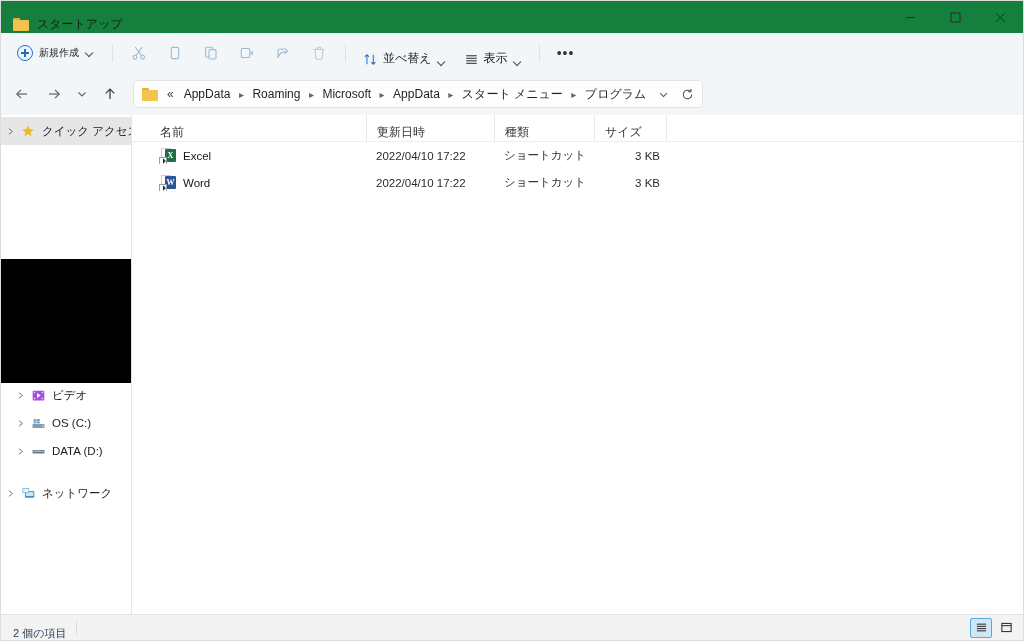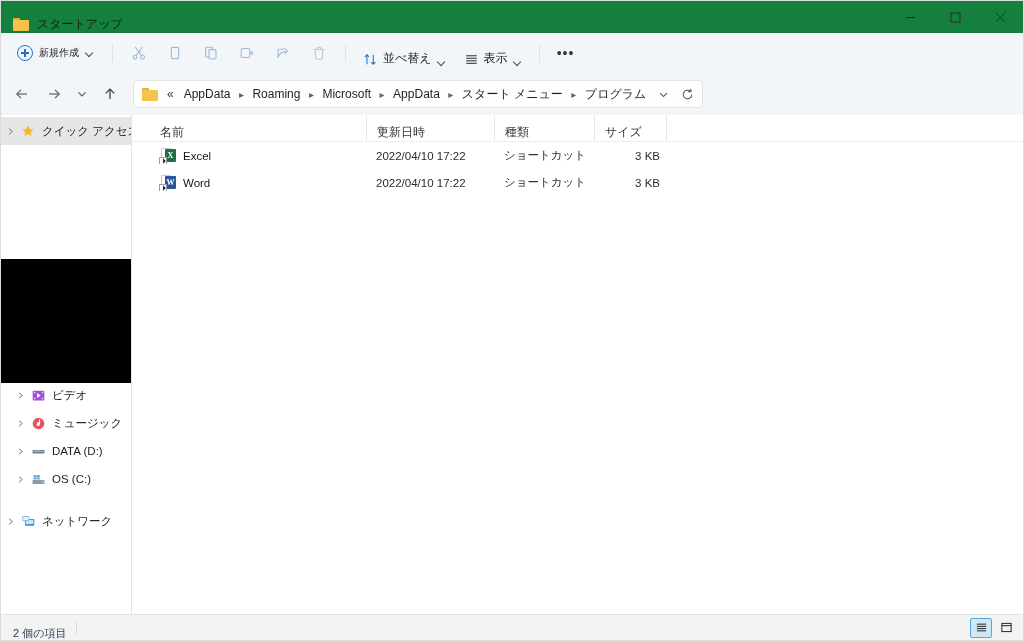--- a/index.html
+++ b/index.html
@@ -517,70 +517,54 @@
             <rect x="3" y="4" width="1.6" height="1.6" fill="#efd9fb"></rect>
             <rect x="3" y="10.4" width="1.6" height="1.6" fill="#efd9fb"></rect>
             <rect x="11.4" y="4" width="1.6" height="1.6" fill="#efd9fb"></rect>
             <rect x="11.4" y="10.4" width="1.6" height="1.6" fill="#efd9fb"></rect>
             <polygon points="6.4,5.4 10.4,8 6.4,10.6" fill="#ffffff"></polygon>
           </svg>
         </span>
         <span>ビデオ</span>
       </div>
 
-      <div class="tree-item indent-1">
-        <span class="tw">
-          <svg width="9" height="9" viewBox="0 0 10 10" fill="none" stroke="currentColor" stroke-width="1.1">
-              <polyline points="3.6,1.8 6.8,5 3.6,8.2"></polyline>
-            </svg>
-        </span>
-        <span class="ti-ico">
-          <svg width="15" height="15" viewBox="0 0 16 16">
-            <circle cx="8" cy="8" r="6.2" fill="#e2555c"></circle>
-            <circle cx="8" cy="8" r="1.5" fill="#ffe2e3"></circle>
-            <rect x="8.6" y="3.6" width="1.1" height="5.2" fill="#ffffff"></rect>
-            <ellipse cx="7.6" cy="9.2" rx="1.7" ry="1.3" fill="#ffffff"></ellipse>
-          </svg>
-        </span>
-        <span>ミュージック</span>
-      </div>
-
-      <div class="tree-item indent-1">
-        <span class="tw">
-          <svg width="9" height="9" viewBox="0 0 10 10" fill="none" stroke="currentColor" stroke-width="1.1">
-              <polyline points="3.6,1.8 6.8,5 3.6,8.2"></polyline>
-            </svg>
-        </span>
-        <span class="ti-ico">
-          <svg width="15" height="15" viewBox="0 0 16 16">
-            <rect x="1.6" y="6.4" width="12.8" height="3.6" rx=".8" fill="#6d7b87"></rect>
-            <rect x="2.6" y="7.2" width="8.6" height="1" fill="#c4ced7"></rect>
-            <circle cx="12.6" cy="8.2" r=".7" fill="#dfe7ee"></circle>
-          </svg>
-        </span>
-        <span>DATA (D:)</span>
-      </div>
 
       <div class="tree-item indent-1">
         <span class="tw">
           <svg width="9" height="9" viewBox="0 0 10 10" fill="none" stroke="currentColor" stroke-width="1.1">
               <polyline points="3.6,1.8 6.8,5 3.6,8.2"></polyline>
             </svg>
         </span>
         <span class="ti-ico">
           <svg width="15" height="15" viewBox="0 0 16 16">
             <rect x="1.6" y="8.4" width="12.8" height="4.4" rx=".8" fill="#8b9aa6"></rect>
             <rect x="2.8" y="3.4" width="3" height="2" fill="#4f9dd6"></rect>
             <rect x="6.3" y="3.4" width="3" height="2" fill="#4f9dd6"></rect>
             <rect x="2.8" y="5.9" width="3" height="2" fill="#4f9dd6"></rect>
             <rect x="6.3" y="5.9" width="3" height="2" fill="#4f9dd6"></rect>
             <circle cx="12.4" cy="10.6" r=".8" fill="#d6e4ee"></circle>
           </svg>
         </span>
         <span>OS (C:)</span>
+      </div>
+
+      <div class="tree-item indent-1">
+        <span class="tw">
+          <svg width="9" height="9" viewBox="0 0 10 10" fill="none" stroke="currentColor" stroke-width="1.1">
+              <polyline points="3.6,1.8 6.8,5 3.6,8.2"></polyline>
+            </svg>
+        </span>
+        <span class="ti-ico">
+          <svg width="15" height="15" viewBox="0 0 16 16">
+            <rect x="1.6" y="6.4" width="12.8" height="3.6" rx=".8" fill="#6d7b87"></rect>
+            <rect x="2.6" y="7.2" width="8.6" height="1" fill="#c4ced7"></rect>
+            <circle cx="12.6" cy="8.2" r=".7" fill="#dfe7ee"></circle>
+          </svg>
+        </span>
+        <span>DATA (D:)</span>
       </div>
 
       <div style="height:14px"></div>
 
       <div class="tree-item">
         <span class="tw">
           <svg width="9" height="9" viewBox="0 0 10 10" fill="none" stroke="currentColor" stroke-width="1.1">
               <polyline points="3.6,1.8 6.8,5 3.6,8.2"></polyline>
             </svg>
         </span>

